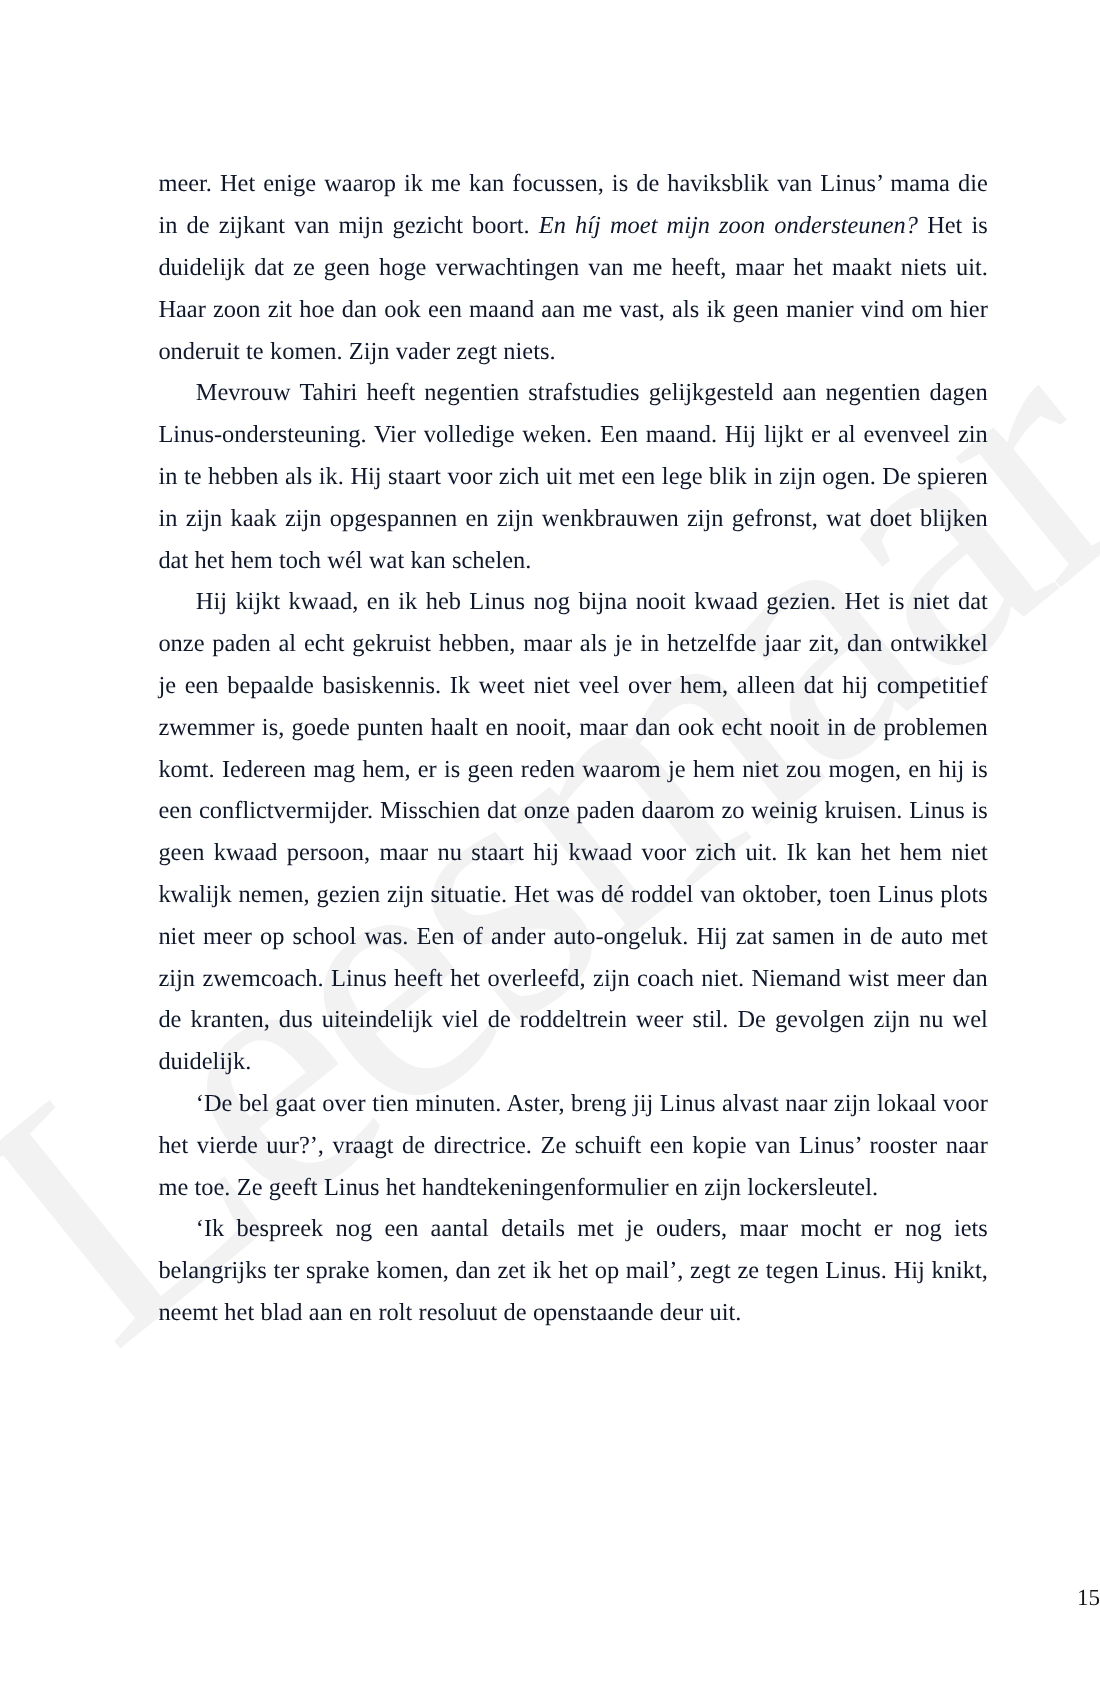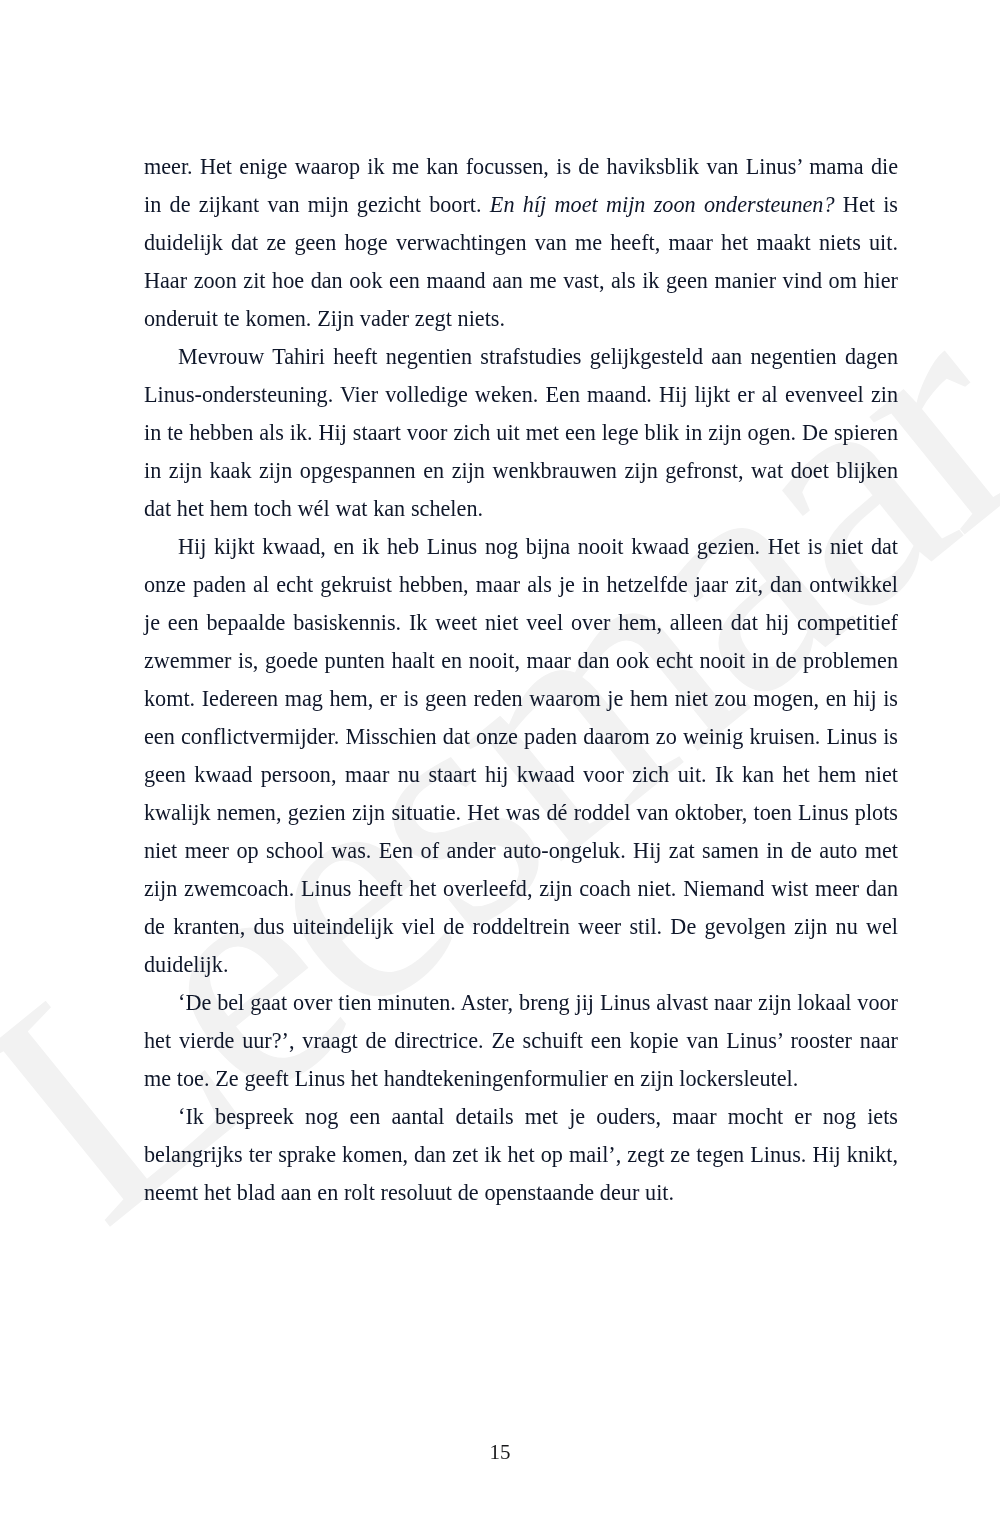--- a/index.html
+++ b/index.html
@@ -69,21 +69,21 @@
   em {
     font-style: italic;
   }
 
   
   .folio {
     position: absolute;
     left: 0;
     top: 1440px;
     width: 1000px;
-    text-align: center;
+    text-align: right;
     font-size: 21px;
     color: #18181a;
     z-index: 2;
   }
 </style>
 </head>
 <body>
 
 <div class="page">
 

